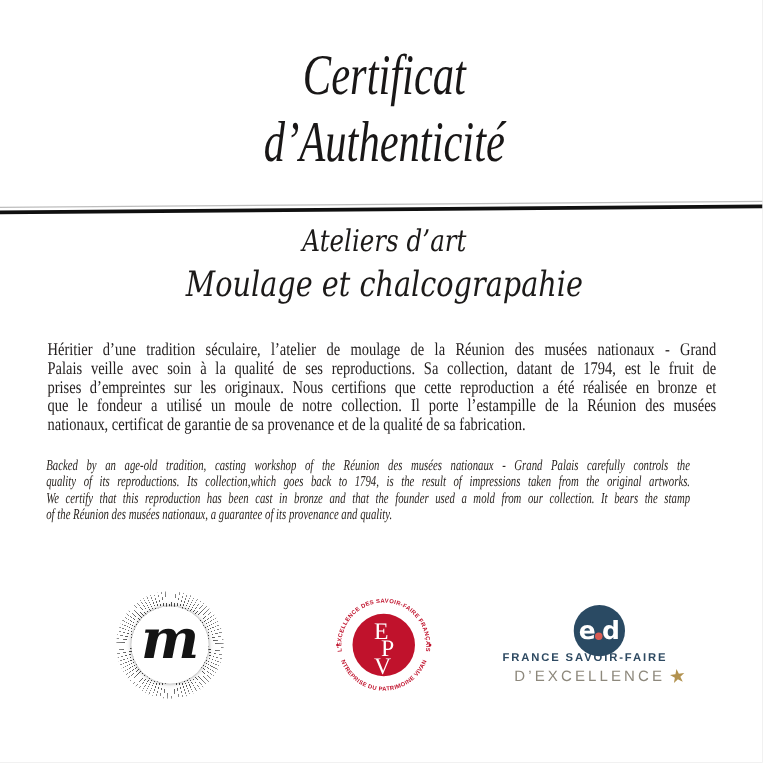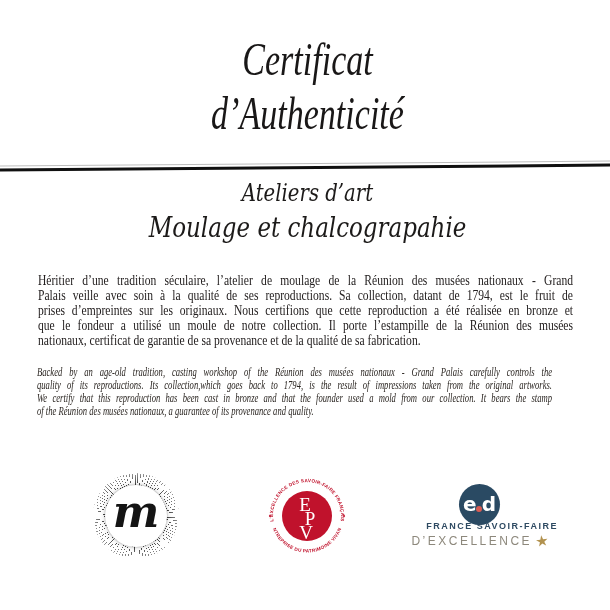--- a/index.html
+++ b/index.html
@@ -90,21 +90,21 @@
   }
   .ed-letter {
     font-family:"DejaVu Sans", sans-serif; font-weight:700;
     font-size:20px; line-height:0.78; color:#ffffff;
   }
   .ed-dot {
     width:6px; height:6px; border-radius:50%; background:#d95b52;
     margin:0 0 1px -1px;
   }
   .ed-line1 {
-    position:absolute; left:402px; top:521px; width:156px; text-align:right;
+    position:absolute; left:402px; top:521px; width:156px; text-align:left;
     font-family:"Liberation Sans", sans-serif; font-weight:700;
     font-size:9px; letter-spacing:1.5px; color:#2e4a62; white-space:nowrap;
   }
   .ed-line2 {
     position:absolute; left:398px; top:531px; width:164px; text-align:center;
     font-family:"Liberation Sans", sans-serif; font-weight:400;
     font-size:12px; letter-spacing:2.5px; color:#8d887c; white-space:nowrap;
   }
   .ed-star {
     display:inline-block; color:#b2924f; font-size:15px; margin-left:3px;

